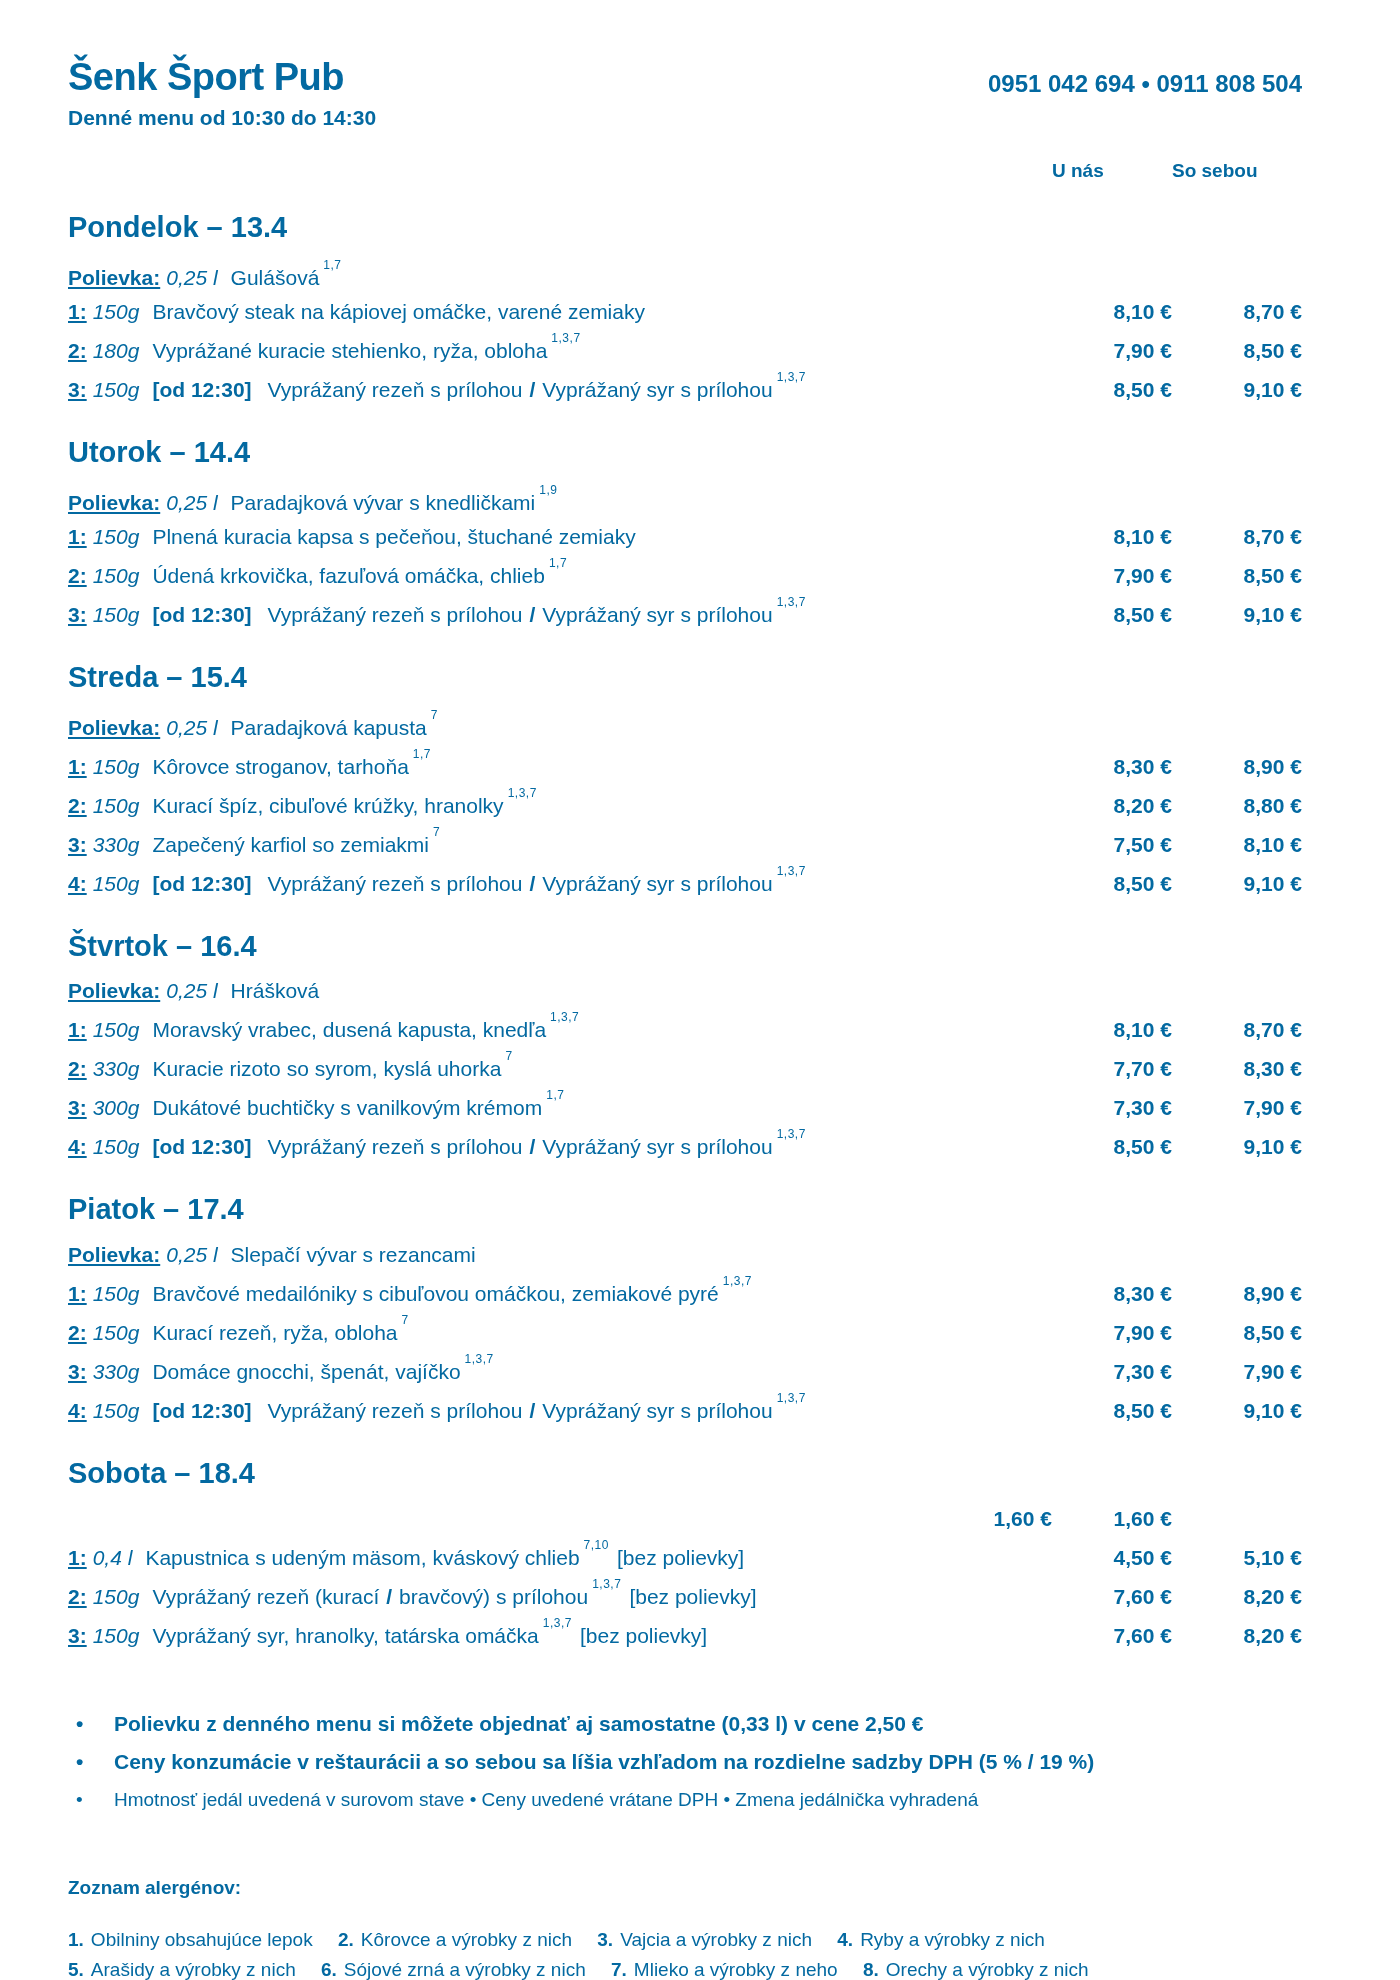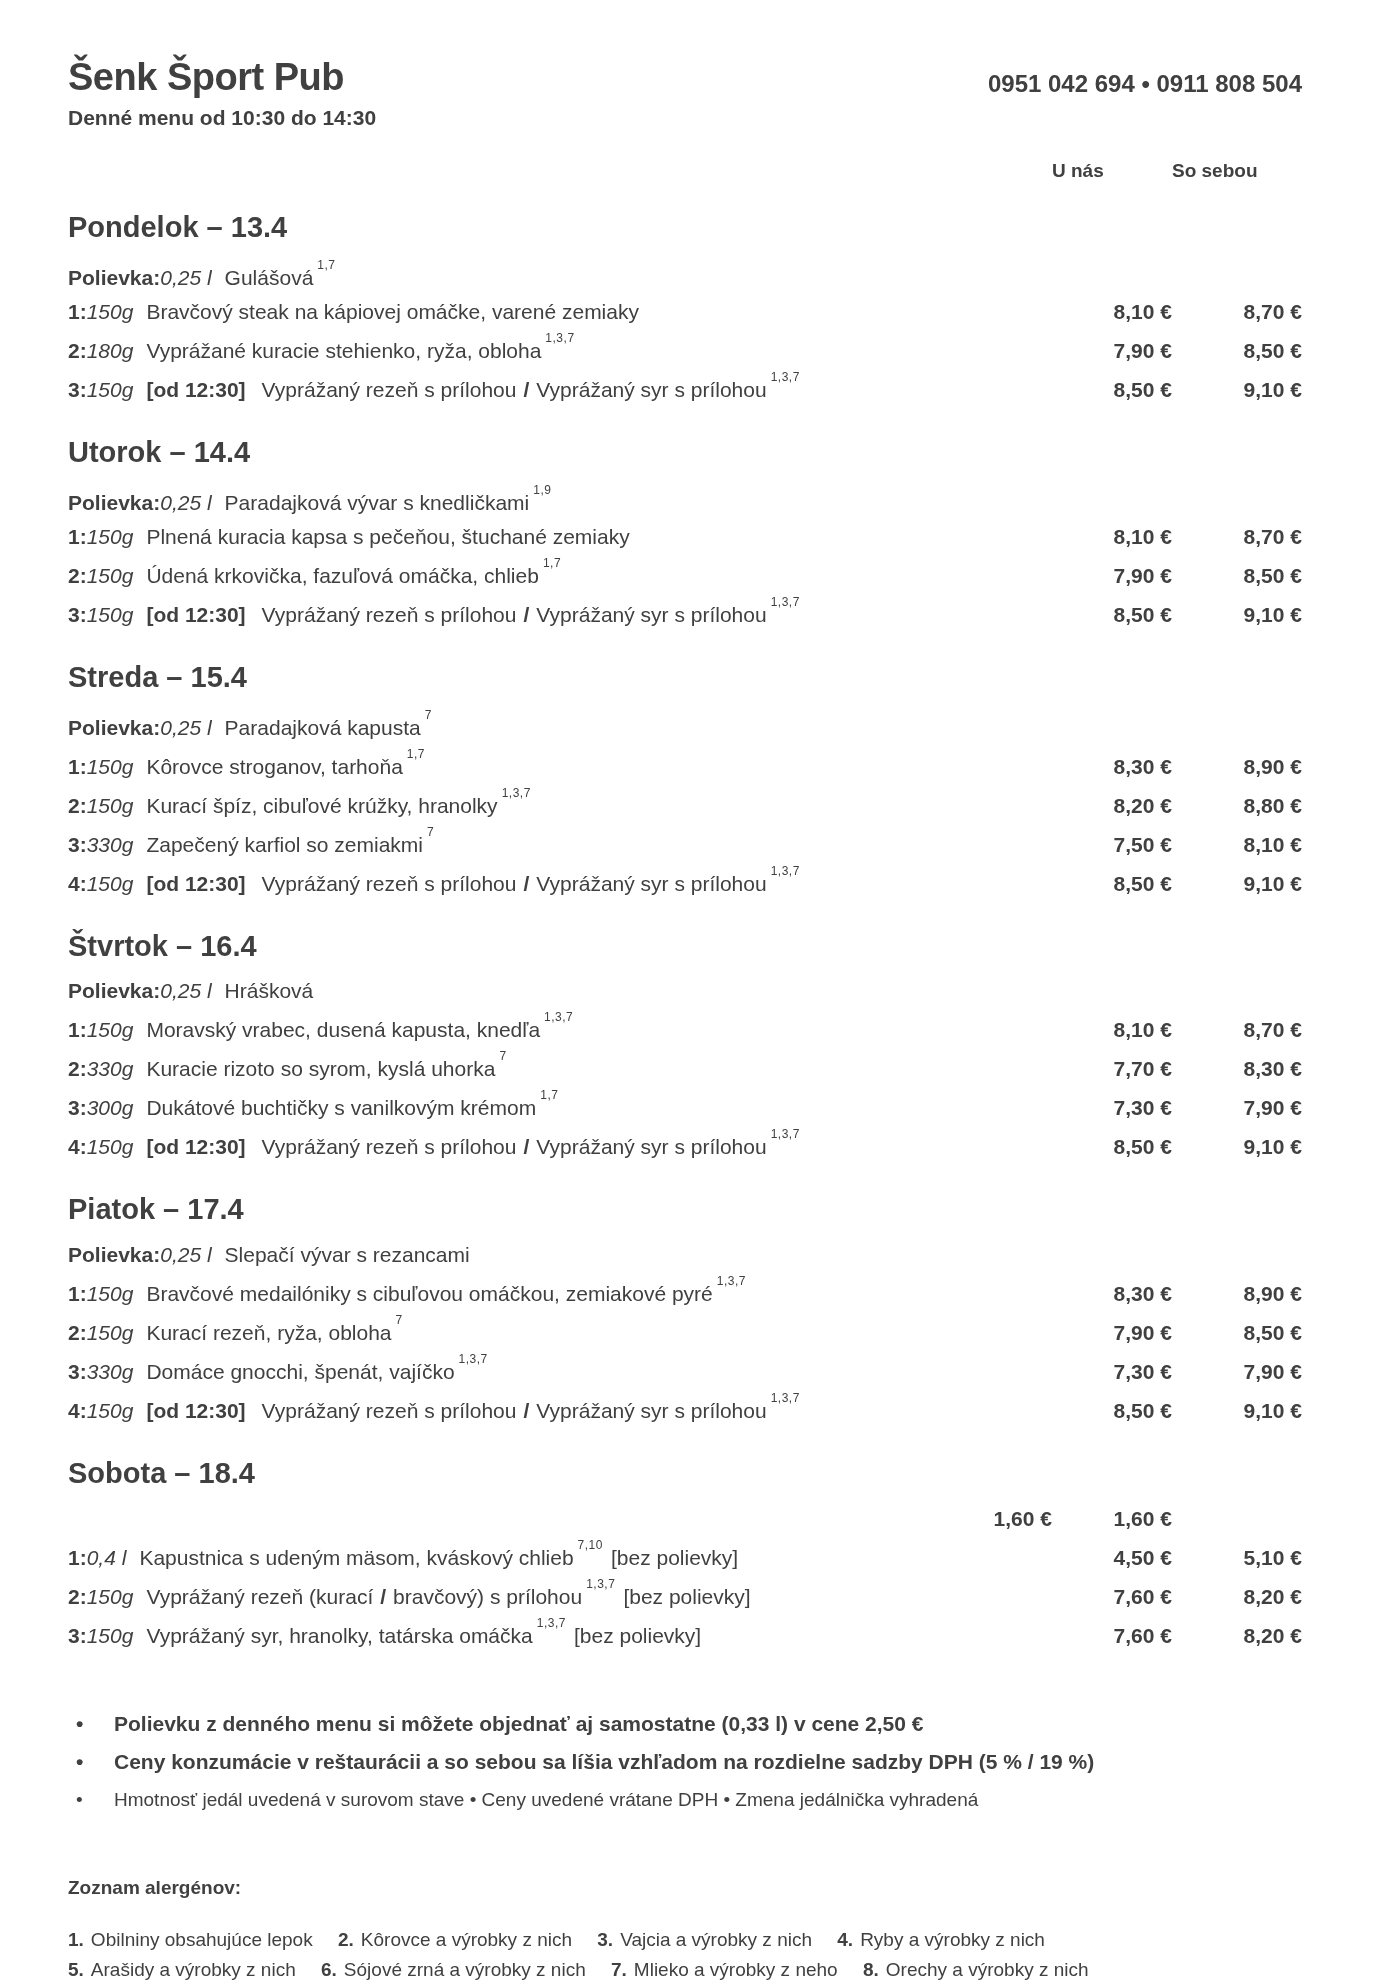--- a/index.html
+++ b/index.html
@@ -1,38 +1,38 @@
 <!DOCTYPE html>
 <html><head>
 <meta charset="utf-8">
 <style>
   html,body{margin:0;padding:0;background:#fff;}
   .page{
     position:relative;
     width:1400px;height:1980px;box-sizing:border-box;
     padding:58px 98px 40px 68px;
     font-family:"Liberation Sans",sans-serif;
-    color:#404040;overflow:hidden;
+    color:#0369a1;overflow:hidden;
   }
   
   .hdr{display:flex;justify-content:space-between;align-items:flex-start;}
   .title{font-size:38px;font-weight:700;letter-spacing:-.5px;line-height:1.05;}
   .subtitle{font-size:21px;font-weight:700;margin-top:8px;}
   .phones{font-size:24px;font-weight:700;padding-top:12px;white-space:nowrap;}
   
   .grid{display:grid;grid-template-columns:1fr 120px 130px;align-items:baseline;}
   .colhead{margin-top:30px;}
   .collabel{font-size:19px;font-weight:700;text-align:left;}
   
   .day{margin-top:30px;}
   .day-title{font-size:29px;font-weight:700;margin:0 0 12px 0;line-height:1.1;}
   .row{min-height:34px;font-size:21px;line-height:34px;}
   .desc{padding-right:20px;}
   .desc span:empty, .desc sup:empty, .price:empty{display:none;}
-  .lbl{font-weight:700;}
+  .lbl{font-weight:700;margin-right:6px;text-decoration:underline;}
   .portion{font-style:italic;margin-right:13px;}
   .tnote{font-weight:700;margin-right:16px;}
   .slash{font-weight:700;margin:0 7px;}
   .alg{font-size:12px;position:relative;top:-8px;margin-left:4px;letter-spacing:.5px;}
   .sfx{margin-left:8px;}
   .price{text-align:right;white-space:nowrap;font-weight:bold;}
   .p1{font-weight:700;}
   
   .notes{margin-top:52px;}
   .noterow{display:flex;font-size:21px;line-height:38px;}

